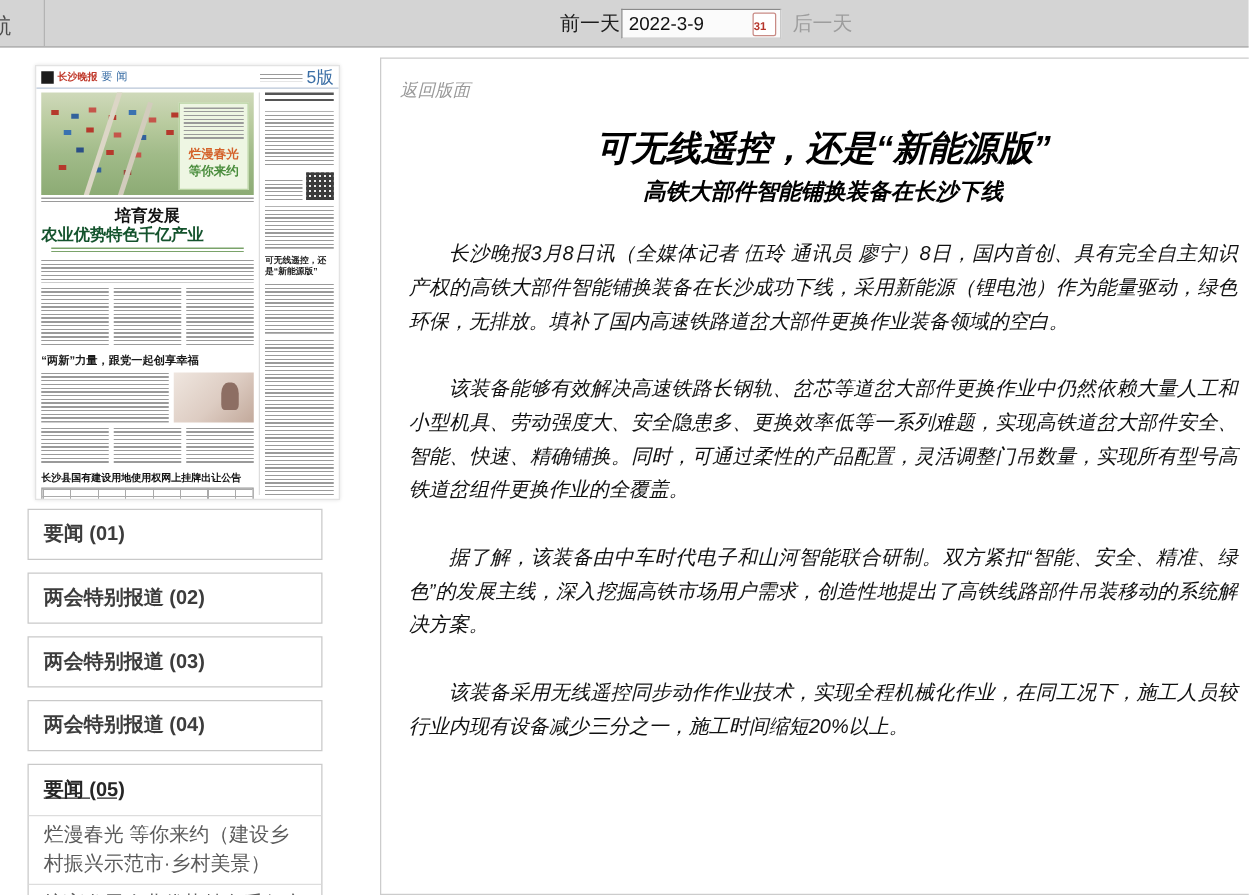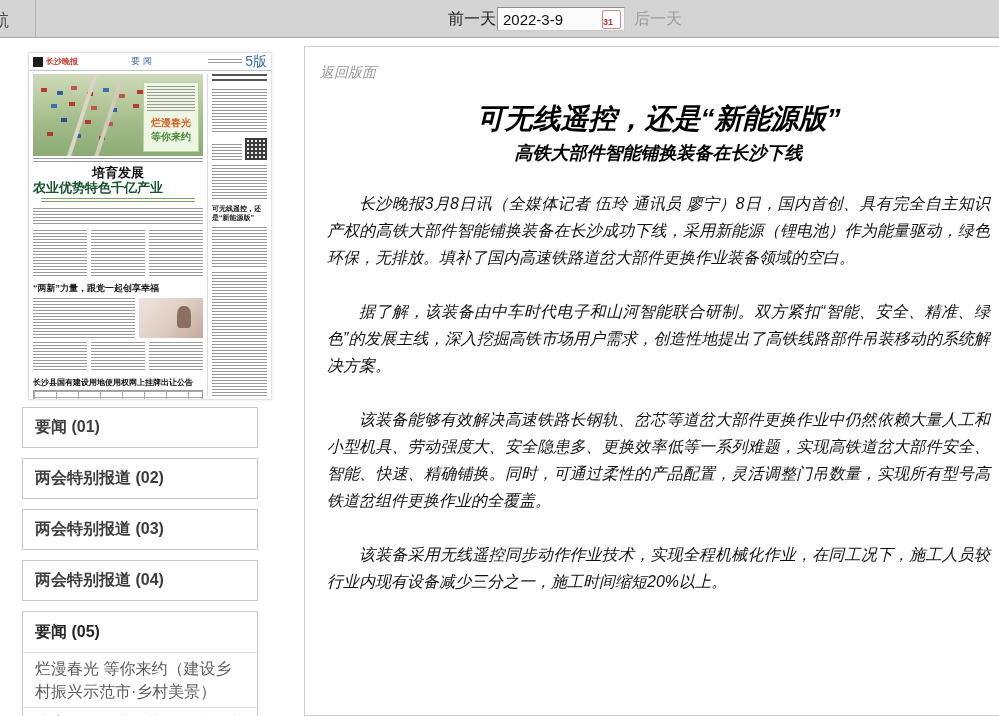--- a/index.html
+++ b/index.html
@@ -33,21 +33,21 @@
 
   
   .sidebar { position:absolute; left:22px; top:52px; width:256px; }
 
   .thumb { width:244px; height:348px; margin-left:6px; background:#fff;
     border:1px solid #e3e3e3; box-shadow:0 0 3px rgba(0,0,0,.12); overflow:hidden; cursor:pointer; }
   .thumb-mast { display:flex; align-items:center; height:18px; padding:0 4px; gap:3px;
     border-bottom:1px solid #b9c6d8; }
   .thumb-logo { width:10px; height:10px; background:#1c1c1c; flex:0 0 auto; }
   .thumb-name { color:#c0392b; font-size:8px; font-weight:bold; white-space:nowrap; }
-  .thumb-sec { flex:1; text-align:center; color:#3a6ea5; font-size:9px; letter-spacing:3px; }
+  .thumb-sec { flex:1; color:#3a6ea5; font-size:9px; letter-spacing:3px; }
   .mast-meta { width:34px; height:6px; }
   .thumb-page { color:#3a6ea5; font-size:14px; white-space:nowrap; }
 
   .thumb-body { display:flex; gap:4px; padding:3px 4px; height:328px; }
   .thumb-left { flex:1; min-width:0; }
   .thumb-right { width:60px; flex:0 0 auto; border-left:1px solid #ddd; padding-left:4px;
     display:flex; flex-direction:column; gap:5px; }
 
   .tl { background-image:repeating-linear-gradient(180deg,#9a9a9a 0,#9a9a9a 1px,transparent 1px,transparent 3px); }
   .tlb { background-image:repeating-linear-gradient(180deg,#555 0,#555 2px,transparent 2px,transparent 5px); }
@@ -98,21 +98,21 @@
     background-image:repeating-linear-gradient(0deg,#3c3c3c 0,#3c3c3c 2px,transparent 2px,transparent 4px),
                      repeating-linear-gradient(90deg,#3c3c3c 0,#3c3c3c 2px,#ededed 2px,#ededed 4px); }
   .qr-cap { flex:1; height:16px; }
   .side-head { font-size:7px; line-height:9px; font-weight:bold; color:#1a1a1a; }
   .side-block4 { height:40px; }
   .side-block5 { flex:1; }
 
   .sec-list { margin-top:7px; }
   .sec-box { width:236px; background:#fff; border:1px solid #c9c9c9; margin-bottom:10px; cursor:pointer; }
   .sec-label { display:block; padding:9px 12px; font-size:16px; font-weight:bold; color:#3c3c3c; }
-  .sec-head { padding:10px 12px 9px; font-size:16px; font-weight:bold; color:#262626; }
+  .sec-head { padding:10px 12px 9px; font-size:16px; font-weight:bold; color:#262626;text-decoration:underline; }
   .sec-art { padding:4px 12px; font-size:16px; line-height:23px; color:#5c5c5c;
     border-top:1px solid #ddd; cursor:pointer; }
 
   
   .panel { position:absolute; left:304px; top:46px; width:709px; height:670px;
     background:#fff; border:1px solid #ccc; overflow:hidden;font-style:italic; }
   .back-link { position:absolute; left:15px; top:17px; font-size:14px; color:#999; cursor:pointer; }
   .art-title { margin:56px 30px 0; text-align:center; font-size:28px; line-height:31px;
     font-weight:bold; color:#000; }
   .art-sub { margin:7px 30px 0; text-align:center; font-size:18px; font-weight:bold; color:#000; }
@@ -215,17 +215,17 @@
     </div>
   </div>
 </div>
 
 <div class="panel">
   <span class="back-link">返回版面</span>
   <div class="art-title">可无线遥控，还是“新能源版”</div>
   <div class="art-sub">高铁大部件智能铺换装备在长沙下线</div>
   <div class="art-body">
     <p>长沙晚报3月8日讯（全媒体记者 伍玲 通讯员 廖宁）8日，国内首创、具有完全自主知识产权的高铁大部件智能铺换装备在长沙成功下线，采用新能源（锂电池）作为能量驱动，绿色环保，无排放。填补了国内高速铁路道岔大部件更换作业装备领域的空白。</p>
+    <p>该装备能够有效解决高速铁路长钢轨、岔芯等道岔大部件更换作业中仍然依赖大量人工和小型机具、劳动强度大、安全隐患多、更换效率低等一系列难题，实现高铁道岔大部件安全、智能、快速、精确铺换。同时，可通过柔性的产品配置，灵活调整门吊数量，实现所有型号高铁道岔组件更换作业的全覆盖。</p>
     <p>据了解，该装备由中车时代电子和山河智能联合研制。双方紧扣“智能、安全、精准、绿色”的发展主线，深入挖掘高铁市场用户需求，创造性地提出了高铁线路部件吊装移动的系统解决方案。</p>
-    <p>该装备能够有效解决高速铁路长钢轨、岔芯等道岔大部件更换作业中仍然依赖大量人工和小型机具、劳动强度大、安全隐患多、更换效率低等一系列难题，实现高铁道岔大部件安全、智能、快速、精确铺换。同时，可通过柔性的产品配置，灵活调整门吊数量，实现所有型号高铁道岔组件更换作业的全覆盖。</p>
     <p>该装备采用无线遥控同步动作作业技术，实现全程机械化作业，在同工况下，施工人员较行业内现有设备减少三分之一，施工时间缩短20%以上。</p>
   </div>
 </div>
 
 </body></html>

